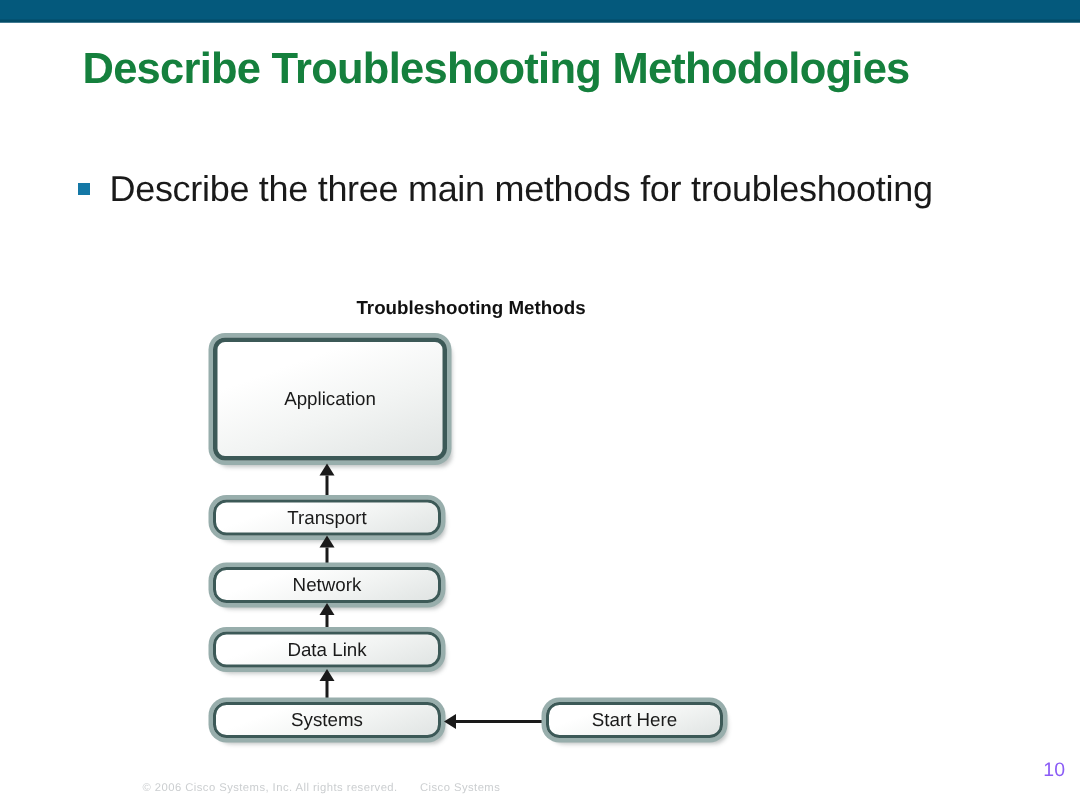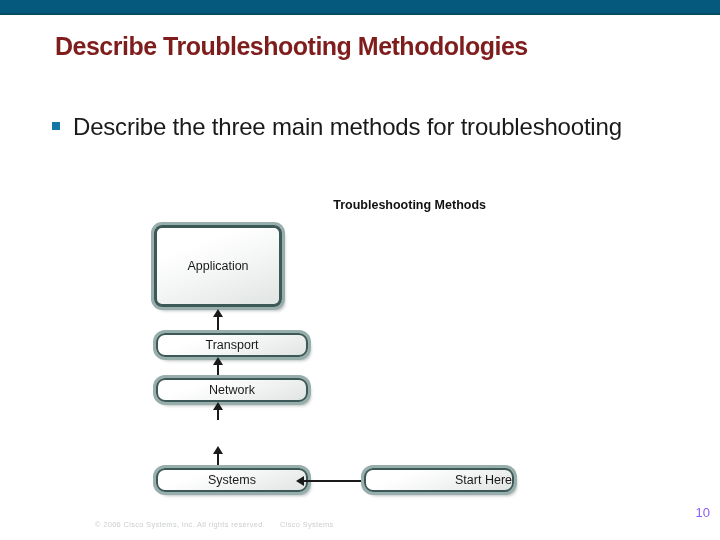--- a/index.html
+++ b/index.html
@@ -13,61 +13,61 @@
   }
   
   .topbar{
     position:absolute;left:0;top:0;width:720px;height:13px;
     background:#04597C;
     border-bottom:2px solid #034B66;
   }
   
   .title{
     position:absolute;left:55px;top:31px;
-    color:#7f1d1d;
-    font-size:25px;font-weight:bold;line-height:30px;
+    color:#15803d;
+    font-size:29px;font-weight:bold;line-height:30px;
     letter-spacing:-0.5px;
     white-space:nowrap;
   }
   
   .bullet-row{
     position:absolute;left:52px;top:113px;
     display:flex;align-items:flex-start;
   }
   .bullet-square{
     width:8px;height:8px;background:#1478A6;
     margin-top:9px;margin-right:13px;flex:0 0 auto;
   }
   .bullet-text{
     color:#1a1a1a;font-size:24px;line-height:27px;
     letter-spacing:-0.2px;
   }
   
   .dg-title{
     position:absolute;left:142px;top:198px;width:344px;
-    text-align:right;color:#111;
+    text-align:center;color:#111;
     font-size:12.5px;font-weight:bold;
   }
   .box{
     position:absolute;
     box-sizing:border-box;
     border:2px solid #3C5957;
     border-radius:9px;
     background:linear-gradient(160deg,#ffffff 25%,#f2f4f3 60%,#e0e4e3 100%);
     box-shadow:0 0 0 3px #98AEAC, 3px 4px 3px rgba(110,120,120,0.45);
     display:flex;align-items:center;justify-content:center;
     color:#1a1a1a;font-size:12.5px;
   }
-  .box-app{left:142px;top:225px;width:128px;height:82px;border-width:3px;border-radius:8px;margin-left:12px;}
-  .box-thin{width:152px;height:24px;margin-left:14px;}
+  .box-app{left:142px;top:225px;width:156px;height:82px;border-width:3px;border-radius:8px;}
+  .box-thin{width:152px;height:24px;}
   .box-transport{left:142px;top:333px;}
   .box-network{left:142px;top:378px;text-align:center;}
   .box-datalink{left:142px;top:421px;}
   .box-physical{left:142px;top:468px;}
-  .box-start{left:364px;top:468px;width:150px;height:24px;justify-content:flex-end;}
+  .box-start{left:364px;top:468px;width:118px;height:24px;}
   
   .varrow{
     position:absolute;left:212px;width:12px;
     display:flex;flex-direction:column;align-items:center;
   }
   .varrow .head{
     width:0;height:0;flex:0 0 auto;
     border-left:5px solid transparent;
     border-right:5px solid transparent;
     border-bottom:8px solid #1a1a1a;
@@ -142,20 +142,23 @@
 
   <div class="box box-thin box-network">
     <span>Network</span>
   </div>
 
   <div class="varrow va3">
     <div class="head"></div>
     <div class="shaft"></div>
   </div>
 
+  <div class="box box-thin box-datalink">
+    <span>Data Link</span>
+  </div>
 
   <div class="varrow va4">
     <div class="head"></div>
     <div class="shaft"></div>
   </div>
 
   <div class="box box-thin box-physical">
     <span>Systems</span>
   </div>
 

